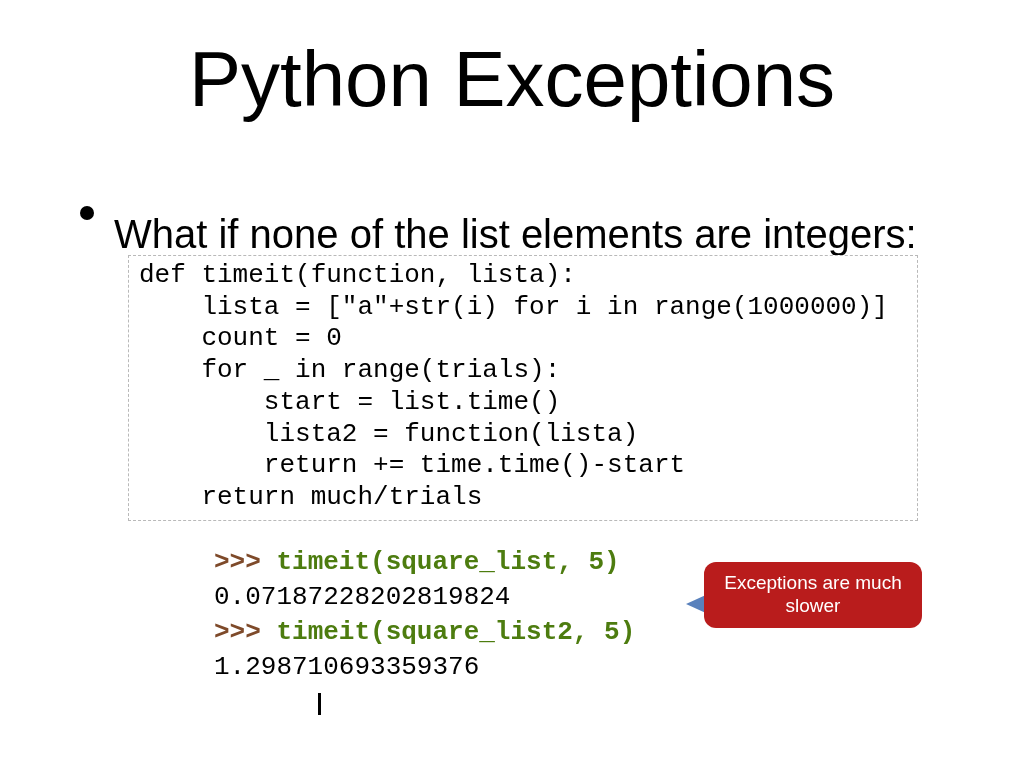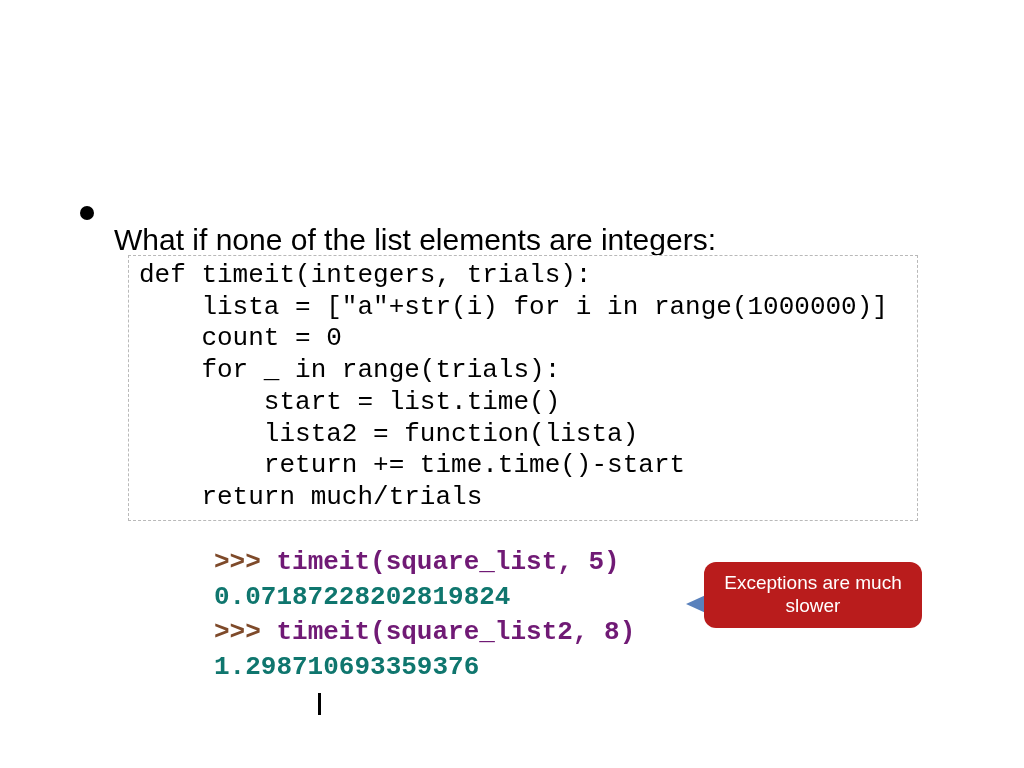--- a/index.html
+++ b/index.html
@@ -31,22 +31,21 @@
     left: 80px;
     top: 206px;
     width: 14px; height: 14px;
     background: #000;
     border-radius: 50%;
   }
   .bullet-text {
     position: absolute;
     left: 114px;
     top: 212px;
-    font-size: 30px;
-    margin-top: 11px;
+    font-size: 40px;
   }
   .codebox {
     position: absolute;
     left: 128px;
     top: 255px;
     width: 790px;
     border: 1px dashed #b9b9b9;
     padding: 4px 10px 6px 10px;
     font-family: "Courier New", Courier, monospace;
     font-size: 26px;
@@ -58,22 +57,22 @@
     position: absolute;
     left: 214px;
     top: 545px;
     font-family: "Courier New", Courier, monospace;
     font-size: 26px;
     font-weight: 700;
     line-height: 1.35;
     white-space: pre;
   }
   .prompt { color: #7e4a2a; }
-  .call   { color: #701a75; }
-  .result { color: #0f766e; font-weight: 700; }
+  .call   { color: #4d7c0f; }
+  .result { color: #000000; font-weight: 400; }
   .callout {
     position: absolute;
     left: 704px;
     top: 562px;
     width: 218px;
     height: 66px;
     background: #b91c1c;
     border-radius: 12px;
     color: #fff;
     font-size: 19px;
@@ -97,36 +96,37 @@
     width: 3px;
     height: 22px;
     background: #000;
   }
 </style>
 </head>
 <body>
 
 <div class="slide">
 
+  <div class="title">Python Exceptions</div>
 
   <div class="bullet-dot"></div>
   <div class="bullet-text">What if none of the list elements are integers:</div>
 
-  <div class="codebox"><span>def timeit(integers, trials):</span>
+  <div class="codebox"><span>def timeit(function, lista):</span>
 <span>    lista = ["a"+str(i) for i in range(1000000)]</span>
 <span>    count = 0</span>
 <span>    for _ in range(trials):</span>
 <span>        start = list.time()</span>
 <span>        lista2 = function(lista)</span>
 <span>        return += time.time()-start</span>
 <span>    return much/trials</span></div>
 
   <div class="console"><span class="prompt">&gt;&gt;&gt; </span><span class="call">timeit(square_list, 5)</span>
 <span class="result">0.07187228202819824</span>
-<span class="prompt">&gt;&gt;&gt; </span><span class="call">timeit(square_list2, 8)</span>
+<span class="prompt">&gt;&gt;&gt; </span><span class="call">timeit(square_list2, 5)</span>
 <span class="result">1.298710693359376</span></div>
 
   <div class="callout-tail"></div>
   <div class="callout">Exceptions are much slower</div>
 
   <div class="cursor-bar"></div>
 
 </div>
 
 </body></html>

